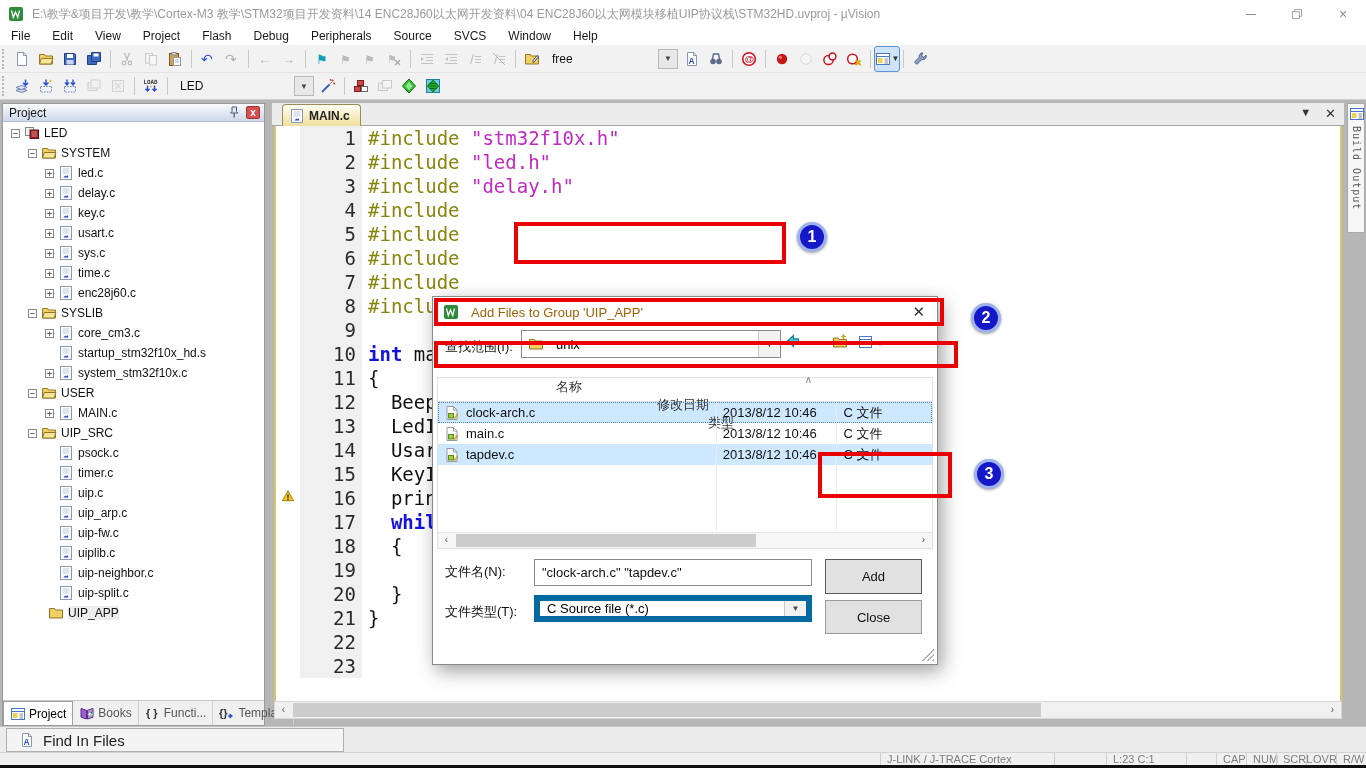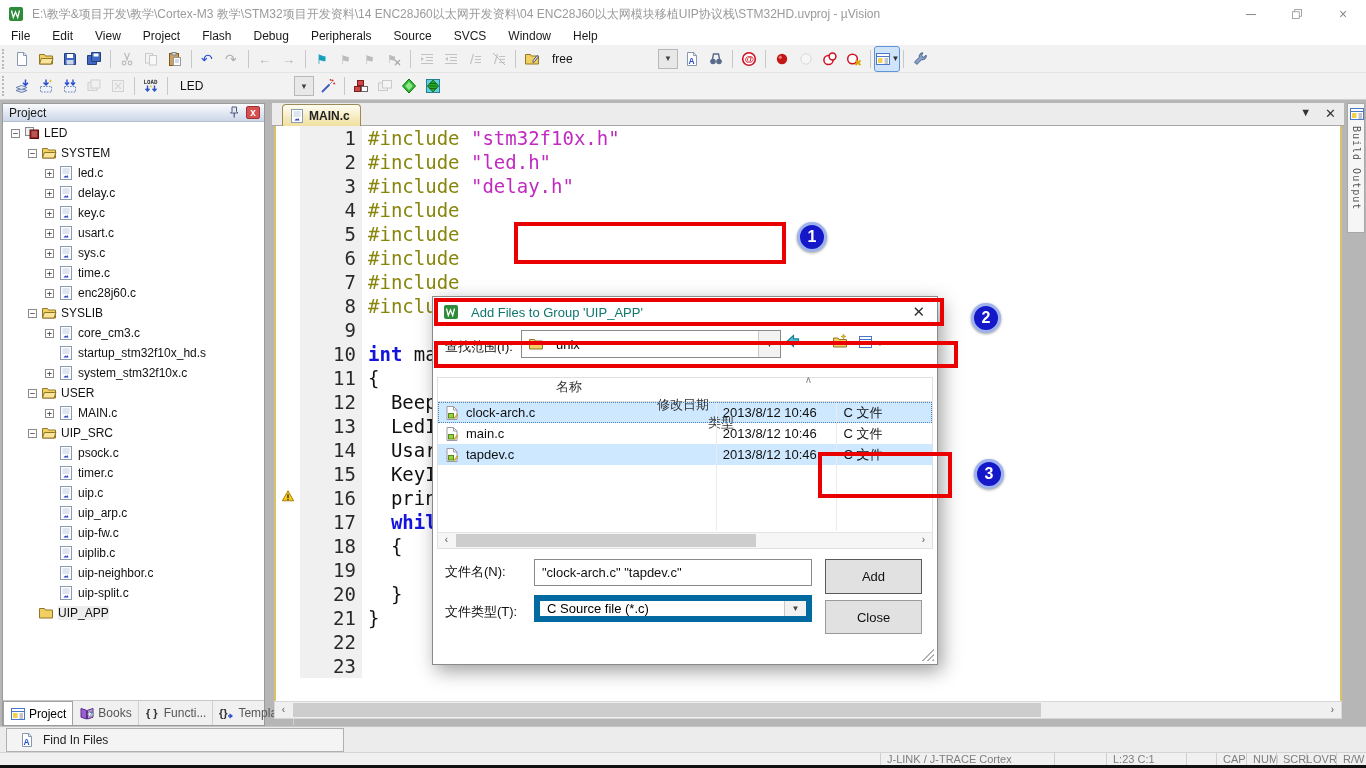--- a/index.html
+++ b/index.html
@@ -76,32 +76,32 @@
 
   
   #dock { position:absolute; left:1347px; top:3px; width:18px; height:130px; background:#f6f6f6; border:1px solid #a8a8a8; }
   #dock .ticon { margin:2px 0 2px 1px; }
   #docklabel { writing-mode:vertical-lr; font-family:"DejaVu Sans Mono",monospace; font-size:10px; color:#555; margin-left:3px; letter-spacing:1px; }
 
   
   #findbar { position:absolute; left:0; top:726px; width:1366px; height:26px; background:#ececec; border-top:1px solid #c4c4c4; }
   #fiftab { position:absolute; left:6px; top:1px; width:338px; height:24px; background:#f4f4f4; border:1px solid #b0b0b0; display:flex; align-items:center; }
   #fiftab .ticon { margin:0 8px 0 12px; }
-  #fiftab .t { font-size:12px; color:#222; }
+  #fiftab .t { font-size:15px; color:#222; }
 
   
   #statusbar { position:absolute; left:0; top:752px; width:1366px; height:13px; background:#f0f0f0; border-top:1px solid #d4d4d4; font-size:11px; color:#7e7e7e; }
   .sseg { position:absolute; top:0; height:13px; line-height:12px; border-left:1px solid #d0d0d0; padding-left:6px; }
   #blackstrip { position:absolute; left:0; top:765px; width:1366px; height:3px; background:#111; }
 
   
   #dialog { position:absolute; left:432px; top:196px; width:506px; height:369px; background:#fff; border:1px solid #8a8a8a; box-shadow:4px 6px 18px rgba(0,0,0,.38); z-index:40; font-size:13px; }
   #dlgtitle { height:30px; display:flex; align-items:center; }
   #dlgtitle .ticon { margin-left:10px; }
-  #dlgtitle .t { margin-left:8px; color:#0f766e; }
+  #dlgtitle .t { margin-left:8px; color:#a16207; }
   #dlgclose { position:absolute; right:12px; top:6px; font-size:15px; color:#333; }
   #lookin-label { position:absolute; left:12px; top:41px; color:#111; }
   #lookin-combo { position:absolute; left:88px; top:33px; width:260px; height:28px; border:1px solid #8a8a8a; background:#fff; display:flex; align-items:center; }
   #lookin-combo .ticon { margin-left:6px; }
   #lookin-combo .t { margin-left:8px; flex:1; }
   .ddbtn { width:22px; height:100%; border-left:1px solid #c8c8c8; background:#f2f2f2; display:flex; align-items:center; justify-content:center; font-size:8px; color:#444; }
   #dlg-back { position:absolute; left:352px; top:36px; width:20px; height:20px; }
   #dlg-newfolder { position:absolute; left:399px; top:36px; width:20px; height:20px; }
   #dlg-views { position:absolute; left:425px; top:36px; width:30px; height:20px; display:flex; align-items:center; }
   #dlg-views .car { font-size:8px; color:#222; margin-left:2px; }
@@ -800,21 +800,21 @@
             <span class="expspacer"></span>
             <span class="ticon">
               <svg viewBox="0 0 16 16" width="16" height="16">
                 <rect x="2.5" y="1.5" width="11" height="13" fill="#fff" stroke="#8a9ab2"></rect>
                 <path d="M4.5 4h7M4.5 6h7M4.5 8h7" stroke="#b8c6da" stroke-width="0.9"></path>
                 <path d="M5.5 12.5l1.8-2 .9 1 1.1-1.6 1.2 2.6z" fill="#2a3ec0"></path>
               </svg>
             </span>
             <span class="lbl">uip-split.c</span>
           </div>
-          <div class="trow hl" style="padding-left: 22px;">
+          <div class="trow hl" style="padding-left: 32px;">
             <span class="expspacer"></span>
             <span class="ticon">
               <svg viewBox="0 0 16 16" width="16" height="16">
                 <path d="M1.5 3.5h5l1 1.5h7V13h-13z" fill="#f0d060" stroke="#93762a"></path>
               </svg>
             </span>
             <span class="lbl">UIP_APP</span>
           </div>
         </div>
       <div id="projtabs">

